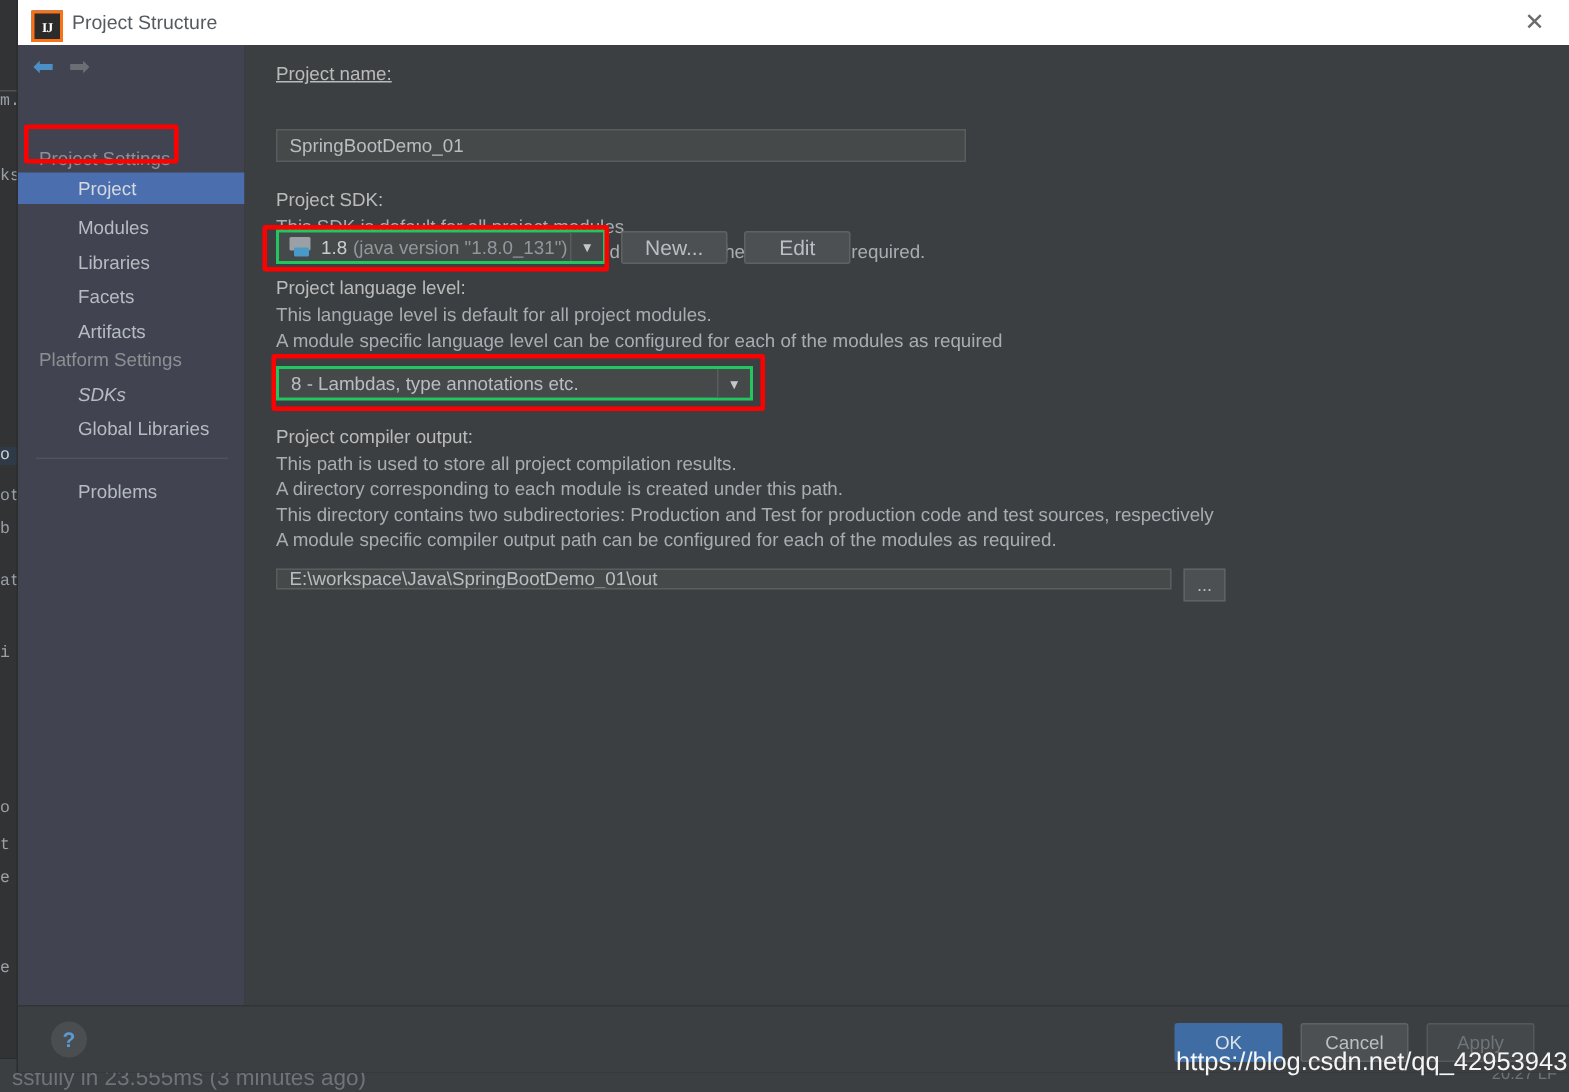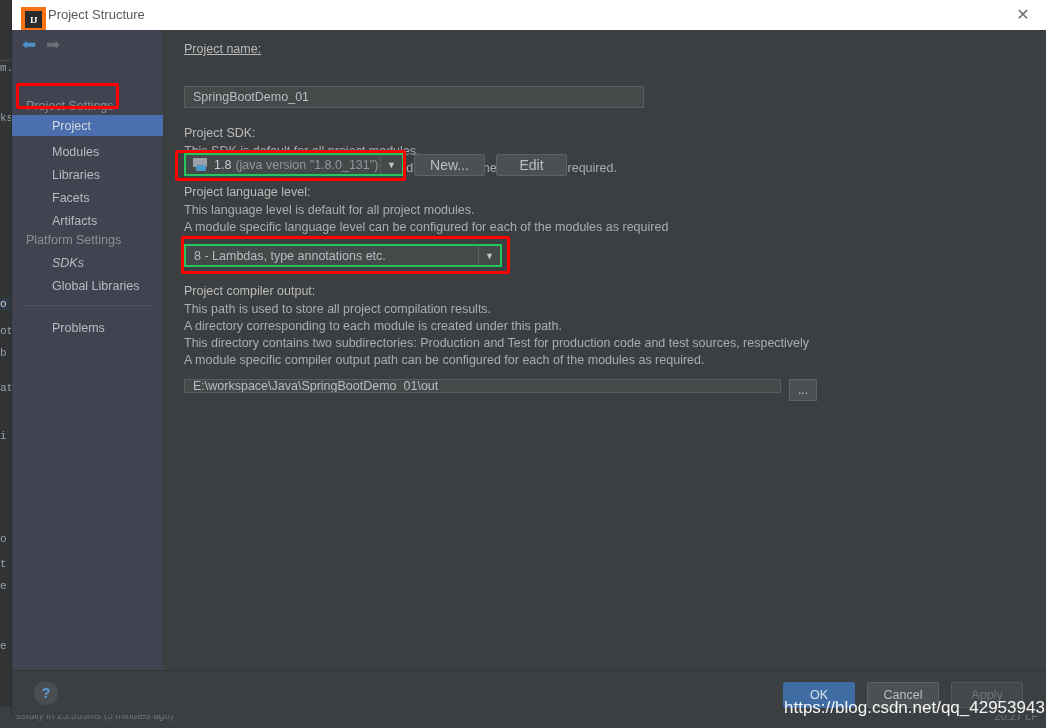--- a/index.html
+++ b/index.html
@@ -30,43 +30,43 @@
   .bg-right-strip {
     position:absolute; right:0; top:30px; width:14px; height:660px;
     background:#3c3f41;
   }
   .bg-rblock { position:absolute; right:2px; width:12px; background:#45494b; }
   .bg-status {
     position:absolute; left:0; bottom:0; width:1046px; height:22px;
     background:#3c3f41; border-top:1px solid #2b2d2e;
   }
   .bg-status-text {
-    position:absolute; left:16px; top:4px;
-    font-size:10px; color:#6e7479; white-space:nowrap;
+    position:absolute; left:8px; top:4px;
+    font-size:15px; color:#6e7479; white-space:nowrap;
   }
   .bg-status-right {
     position:absolute; right:8px; top:4px;
     font-size:11px; color:#6e7479; white-space:nowrap;
   }
   .bg-topline { position:absolute; left:0; top:60px; width:22px; height:1px; background:#4e5254;}
 
   
   .dialog {
     position:absolute; left:12px; top:0; width:1034px; height:714px;
     background:#3c3f41;
     box-shadow:0 0 0 1px #2b2d2e;
   }
   .titlebar {
     position:absolute; left:0; top:0; width:1034px; height:30px;
     background:#ffffff;
     border-bottom:1px solid #d8d8d8;
   }
   .ij-icon {
     position:absolute; left:9px; top:7px; width:17px; height:17px;
-    background:#2b2b2b; border:4px solid #f97316;
+    background:#2b2b2b; border:2px solid #f97316;
     color:#ffffff; font-size:9px; font-weight:bold;
     display:flex; align-items:center; justify-content:center;
     letter-spacing:-0.5px;
     font-family:"Liberation Serif", serif;
   }
   .title-text {
     position:absolute; left:36px; top:7px;
     font-size:13px; color:#555a5e;
   }
   .close-btn {

